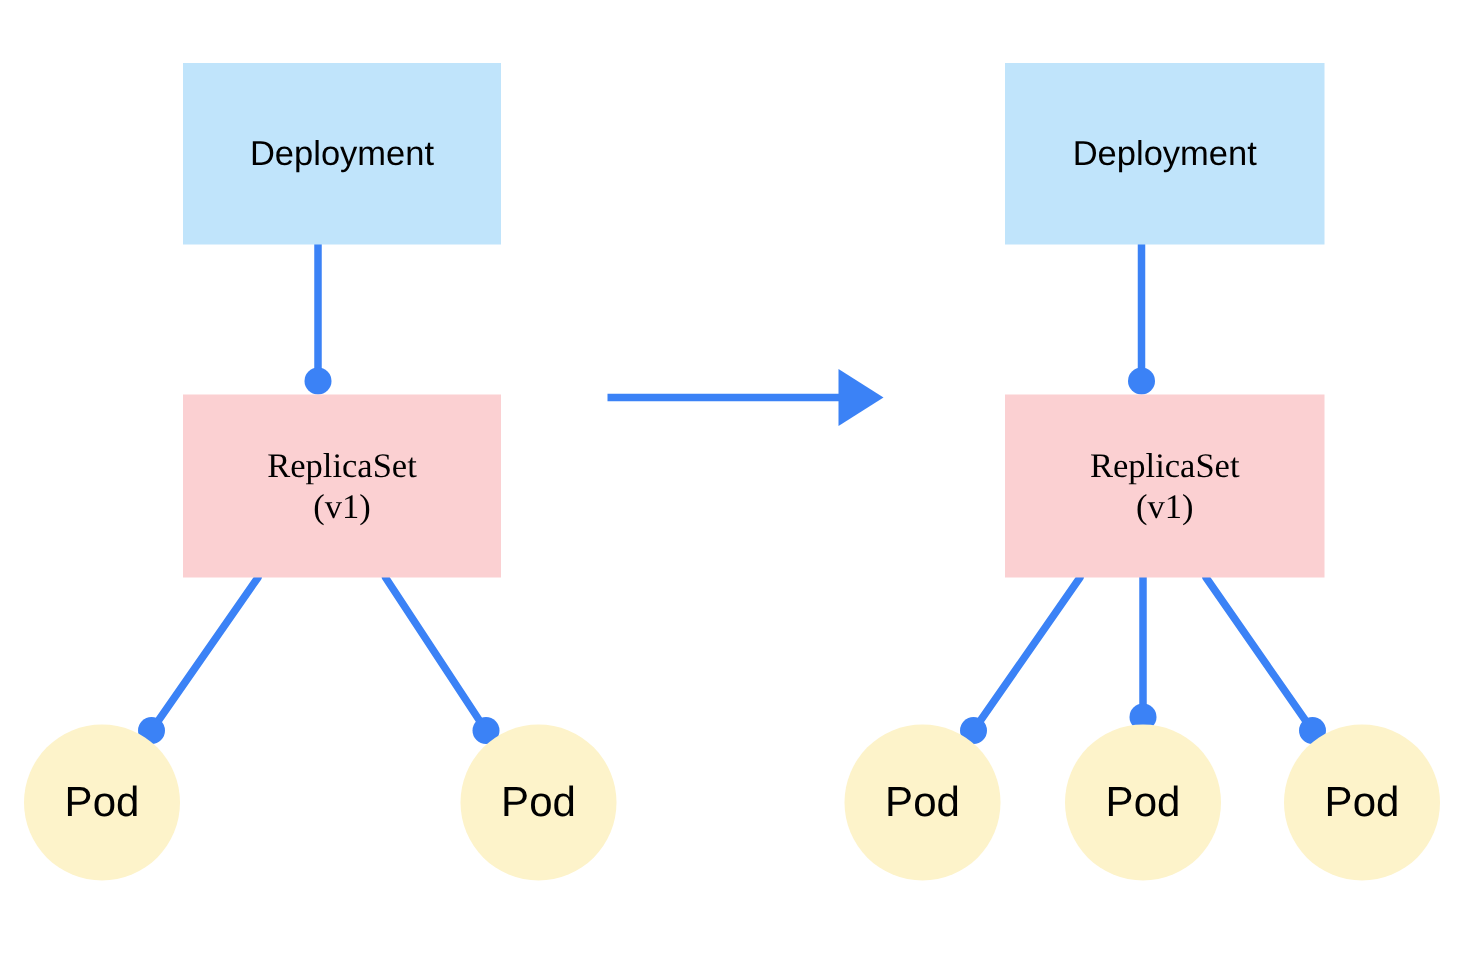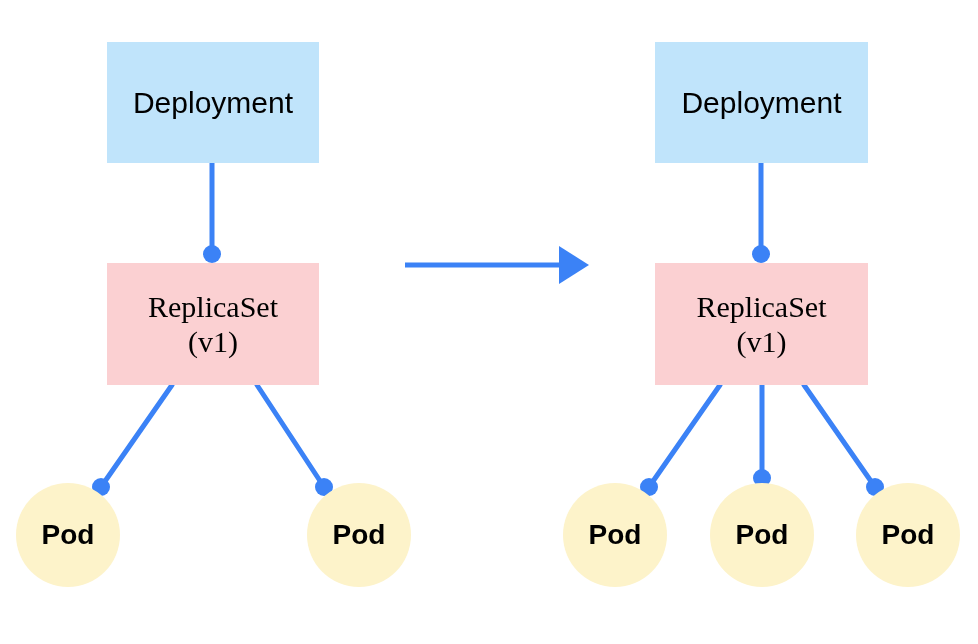--- a/index.html
+++ b/index.html
@@ -30,34 +30,34 @@
     position: absolute;
     display: flex;
     align-items: center;
     justify-content: center;
     text-align: center;
     color: #000000;
     line-height: 1.18;
     box-sizing: border-box;
   }
   .node-rect {
-    font-size: 30px;
+    font-size: 23px;
+    margin-left: 15px;
   }
   .node-deployment {
     background: #c0e4fb;
   }
   .node-replicaset {
     background: #fbd0d2;
     font-family: Liberation Serif, serif;
   }
   .node-pod {
     background: #fdf3ca;
     border-radius: 50%;
     font-size: 28px;
-    font-weight: bold;
   }
   .node-label {
     display: block;
     white-space: pre-line;
   }
 </style>
 </head>
 <body>
 
 <div id="canvas">

